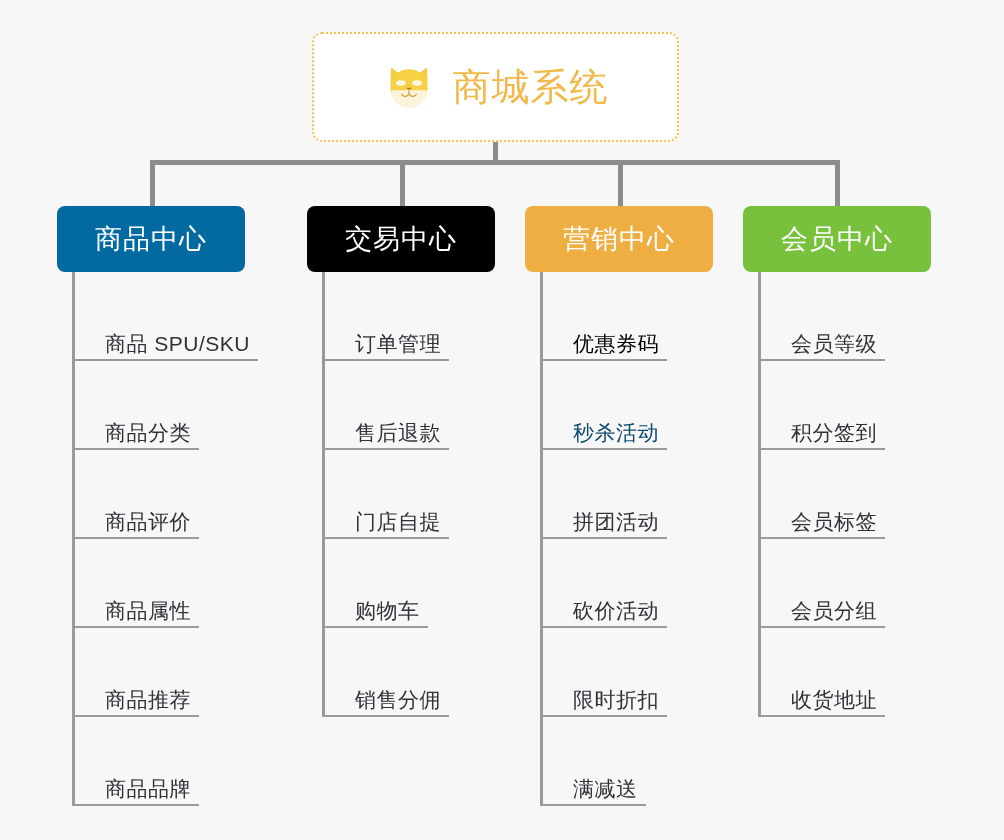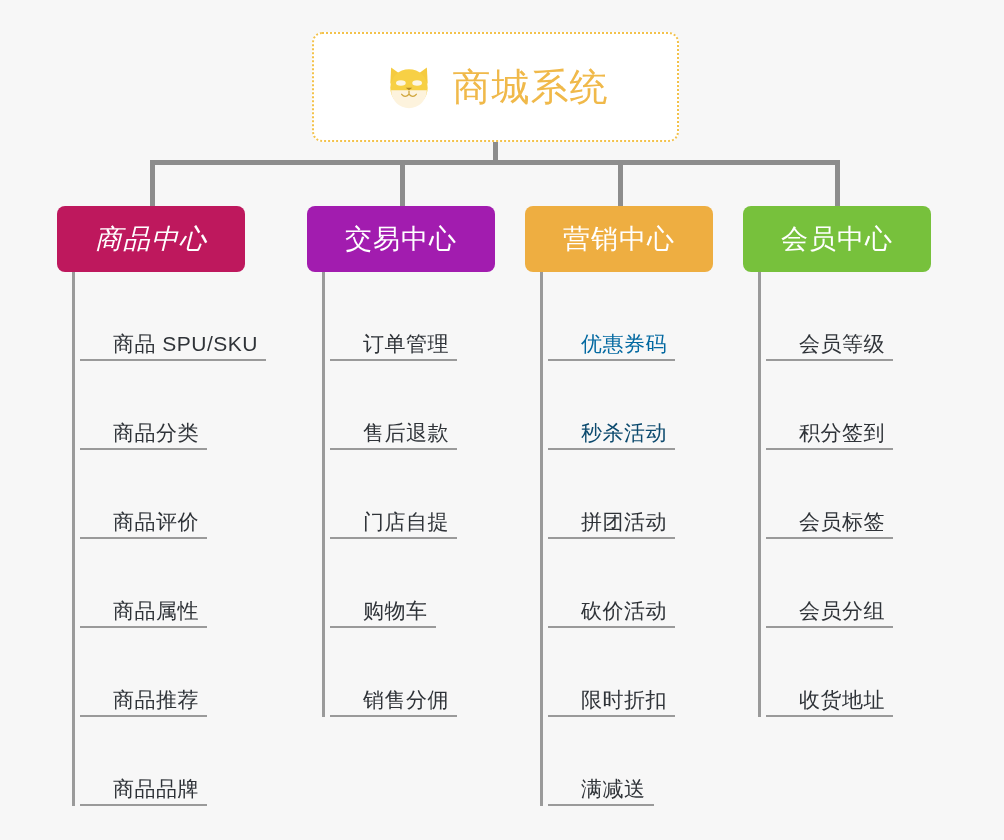--- a/index.html
+++ b/index.html
@@ -96,21 +96,21 @@
     justify-content: center;
     color: #ffffff;
     font-size: 27px;
     letter-spacing: 1px;
     box-sizing: border-box;
   }
 
   .col-items {
     position: relative;
     margin-left: 15px;
-    padding-left: 8px;
+    padding-left: 0;
     margin-top: 0;
   }
   
   .col-spine {
     position: absolute;
     left: 0;
     top: 0;
     bottom: 0;
     width: 3px;
     background: #9a9a9a;
@@ -168,21 +168,21 @@
   </div>
 
   <div class="conn conn-stem" style="background: rgb(141, 141, 141);"></div>
   <div class="conn conn-rail" style="background: rgb(141, 141, 141);"></div>
   <div class="conn conn-drop drop-0" style="background: rgb(141, 141, 141);"></div>
   <div class="conn conn-drop drop-1" style="background: rgb(141, 141, 141);"></div>
   <div class="conn conn-drop drop-2" style="background: rgb(141, 141, 141);"></div>
   <div class="conn conn-drop drop-3" style="background: rgb(141, 141, 141);"></div>
 
   <div class="column col-0">
-    <div class="col-header" style="background: #be185d; font-style: italic;">商品中心</div>
+    <div class="col-header" style="background: #0369a1;">商品中心</div>
     <div class="col-items">
       <div class="col-spine" style="background: rgb(154, 154, 154);"></div>
       <div class="leaf">
           <span class="leaf-label" style="color: rgb(47, 51, 56);">商品 SPU/SKU</span>
           <span class="leaf-rule" style="background: rgb(154, 154, 154); width: 186px;"></span>
         </div>
       <div class="leaf">
           <span class="leaf-label" style="color: rgb(47, 51, 56);">商品分类</span>
           <span class="leaf-rule" style="background: rgb(154, 154, 154); width: 127px;"></span>
         </div>
@@ -199,21 +199,21 @@
           <span class="leaf-rule" style="background: rgb(154, 154, 154); width: 127px;"></span>
         </div>
       <div class="leaf">
           <span class="leaf-label" style="color: rgb(47, 51, 56);">商品品牌</span>
           <span class="leaf-rule" style="background: rgb(154, 154, 154); width: 127px;"></span>
         </div>
     </div>
   </div>
 
   <div class="column col-1">
-    <div class="col-header" style="background: #a21caf;">交易中心</div>
+    <div class="col-header" style="background: #000000;">交易中心</div>
     <div class="col-items">
       <div class="col-spine" style="background: rgb(154, 154, 154);"></div>
       <div class="leaf">
           <span class="leaf-label" style="color: rgb(47, 51, 56);">订单管理</span>
           <span class="leaf-rule" style="background: rgb(154, 154, 154); width: 127px;"></span>
         </div>
       <div class="leaf">
           <span class="leaf-label" style="color: rgb(47, 51, 56);">售后退款</span>
           <span class="leaf-rule" style="background: rgb(154, 154, 154); width: 127px;"></span>
         </div>
@@ -230,21 +230,21 @@
           <span class="leaf-rule" style="background: rgb(154, 154, 154); width: 127px;"></span>
         </div>
     </div>
   </div>
 
   <div class="column col-2">
     <div class="col-header" style="background: rgb(238, 174, 65);">营销中心</div>
     <div class="col-items">
       <div class="col-spine" style="background: rgb(154, 154, 154);"></div>
       <div class="leaf">
-          <span class="leaf-label" style="color: #0369a1;">优惠券码</span>
+          <span class="leaf-label" style="color: #000000;">优惠券码</span>
           <span class="leaf-rule" style="background: rgb(154, 154, 154); width: 127px;"></span>
         </div>
       <div class="leaf">
           <span class="leaf-label" style="color: #0c4a6e;">秒杀活动</span>
           <span class="leaf-rule" style="background: rgb(154, 154, 154); width: 127px;"></span>
         </div>
       <div class="leaf">
           <span class="leaf-label" style="color: rgb(47, 51, 56);">拼团活动</span>
           <span class="leaf-rule" style="background: rgb(154, 154, 154); width: 127px;"></span>
         </div>

